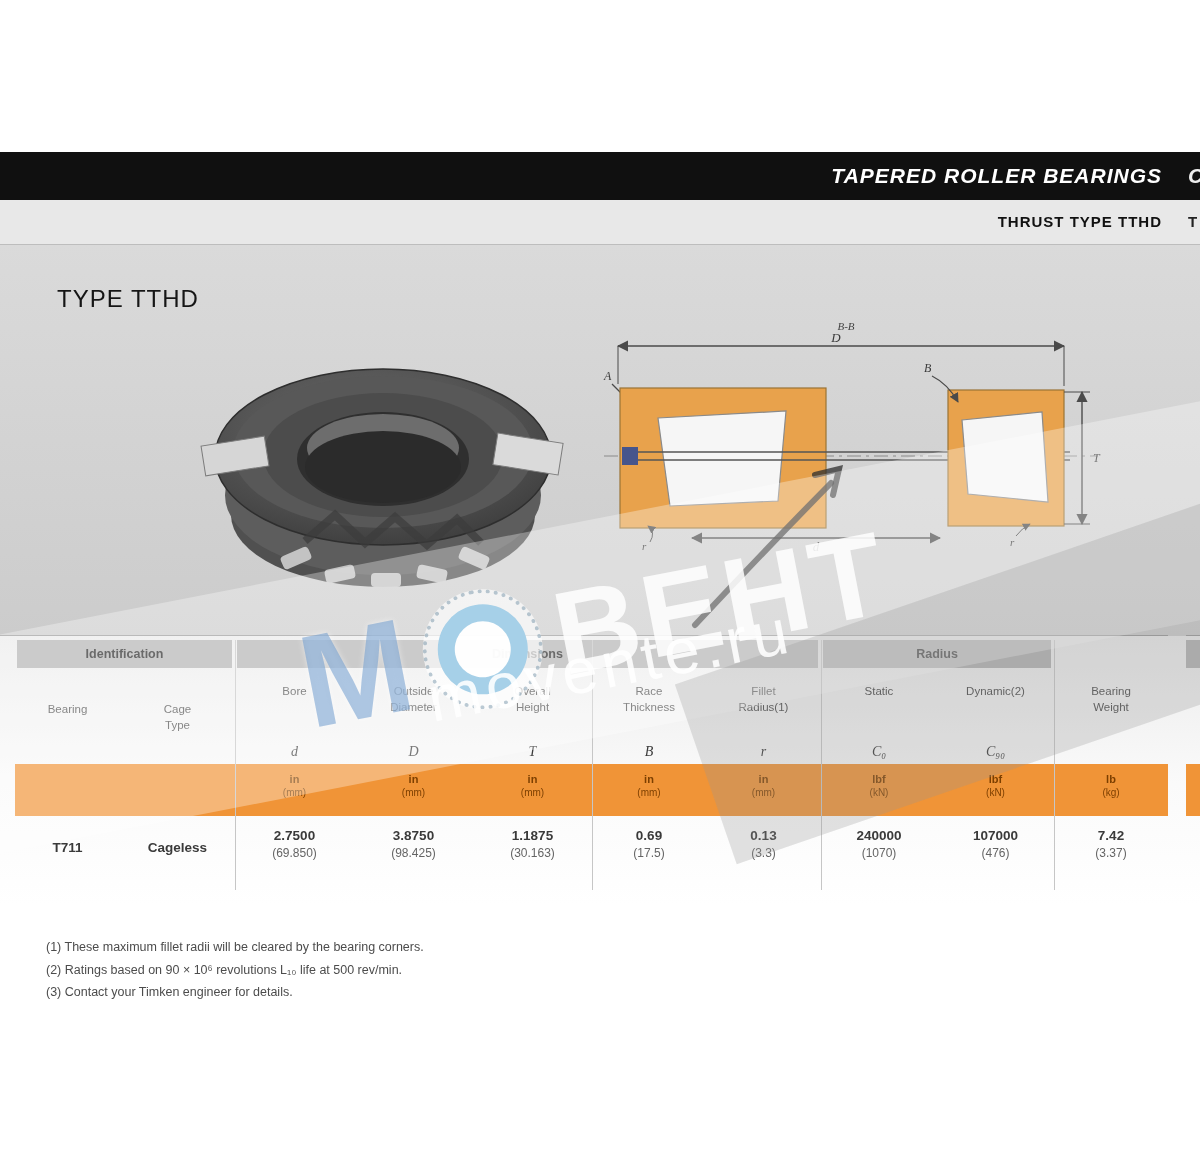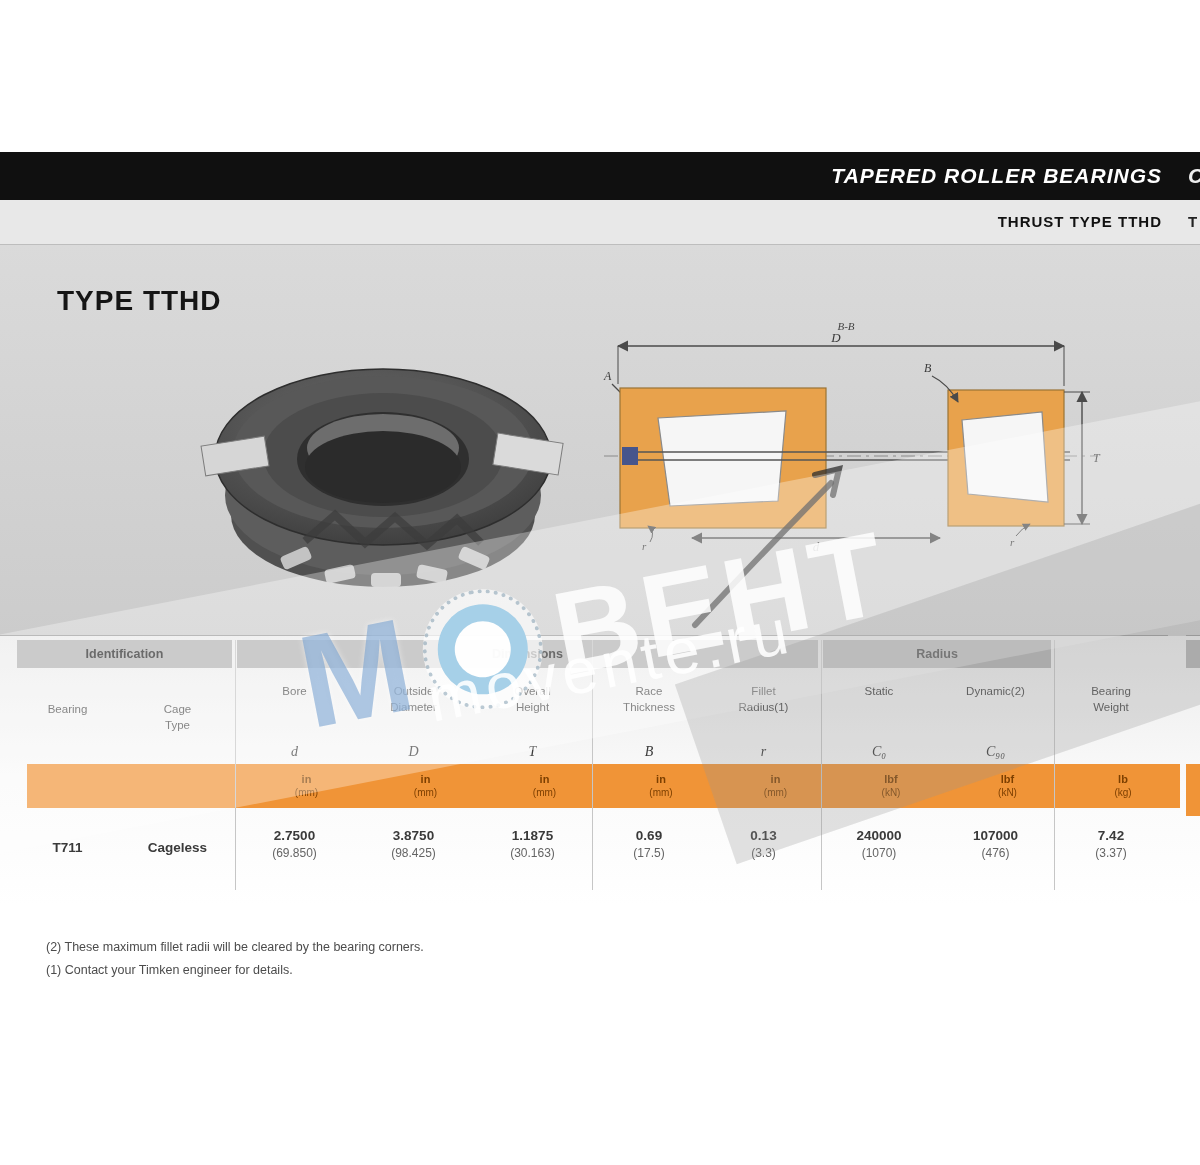--- a/index.html
+++ b/index.html
@@ -15,21 +15,21 @@
   .substrip{position:absolute;left:0;top:200px;width:1200px;height:44px;background:#e8e8e8;
     border-bottom:1px solid #bdbdbd;z-index:3;}
   .substrip-title{position:absolute;right:38px;top:0;height:44px;line-height:44px;
     color:#111;font-weight:bold;font-size:15px;letter-spacing:1px;text-align:center;}
   .substrip-frag{position:absolute;left:1188px;top:0;width:12px;height:44px;line-height:44px;overflow:hidden;
     color:#222;font-weight:bold;font-size:15px;}
 
   
   .panel{position:absolute;left:0;top:244px;width:1200px;height:392px;
     background:linear-gradient(#dadada,#cccccc);z-index:1;}
-  .type-heading{position:absolute;left:57px;top:285px;font-size:28px;font-weight:bold;
+  .type-heading{position:absolute;left:57px;top:285px;font-size:24px;font-weight:normal;
     color:#151515;letter-spacing:1px;z-index:2;}
 
   .photo-box{position:absolute;left:185px;top:345px;width:390px;height:255px;z-index:2;}
   .diagram-box{position:absolute;left:596px;top:318px;width:510px;height:240px;z-index:2;}
   .pointer-box{position:absolute;left:655px;top:455px;width:230px;height:190px;z-index:3;}
 
   
   .wm-band{position:absolute;left:-70px;top:515px;width:1390px;height:215px;
     background:rgba(255,255,255,0.32);transform:rotate(-11deg);z-index:4;}
   .wm-band2{position:absolute;left:690px;top:585px;width:580px;height:190px;
@@ -54,21 +54,21 @@
   .topline{position:absolute;left:0;top:635px;width:1168px;height:1px;background:#9a9a9a;z-index:2;}
   .topline-sliver{position:absolute;left:1186px;top:635px;width:14px;height:1px;background:#9a9a9a;z-index:2;}
   .tbl{position:absolute;left:15px;top:640px;width:1153px;height:250px;z-index:2;}
   .grp{position:absolute;top:0;height:28px;background:#b3b3b3;color:#242424;
     font-size:12.5px;font-weight:bold;text-align:center;line-height:28px;}
   .headrow{position:absolute;left:0;top:28px;width:1153px;height:96px;white-space:nowrap;font-size:0;}
   .hcell{display:inline-block;vertical-align:top;position:relative;height:96px;text-align:center;}
   .hlabel{font-size:11.5px;font-weight:normal;color:#4e4e4e;line-height:1.35;}
   .hsym{position:absolute;bottom:4px;left:0;width:100%;text-align:center;
     font-family:"Liberation Serif",serif;font-style:italic;font-size:14px;color:#3a3a3a;}
-  .unitrow{position:absolute;left:12px;top:124px;width:1153px;height:44px;background:#f09437;
+  .unitrow{position:absolute;left:0;top:124px;width:1153px;height:52px;background:#f09437;
     white-space:nowrap;font-size:0;}
   .ucell{display:inline-block;vertical-align:top;height:52px;text-align:center;color:#7c3f00;}
   .u-top{font-size:11px;font-weight:bold;margin-top:9px;}
   .u-bot{font-size:10px;margin-top:2px;}
   .datarow{position:absolute;left:0;top:176px;width:1153px;height:74px;white-space:nowrap;font-size:0;}
   .dcell{display:inline-block;vertical-align:top;height:74px;text-align:center;}
   .d-top{font-size:13.5px;font-weight:bold;color:#3a3a3a;margin-top:12px;}
   .d-top.single{margin-top:24px;}
   .d-bot{font-size:12px;color:#646464;margin-top:3px;}
   .vsep{position:absolute;top:0;width:1px;height:250px;background:#c6c6c6;}
@@ -218,17 +218,18 @@
         <div class="vsep" style="left: 577px;"></div>
         <div class="vsep" style="left: 806px;"></div>
         <div class="vsep" style="left: 1039px;"></div>
       </div>
   </div>
 
   <div class="sl-group"></div>
   <div class="sl-orange"></div>
 
   <div class="footnotes">
-    <div>(2) These maximum fillet radii will be cleared by the bearing corners.</div>
-    <div>(1) Contact your Timken engineer for details.</div>
+    <div>(1) These maximum fillet radii will be cleared by the bearing corners.</div>
+    <div>(2) Ratings based on 90 × 10⁶ revolutions L₁₀ life at 500 rev/min.</div>
+    <div>(3) Contact your Timken engineer for details.</div>
   </div>
 
 </div>
 
 </body></html>

